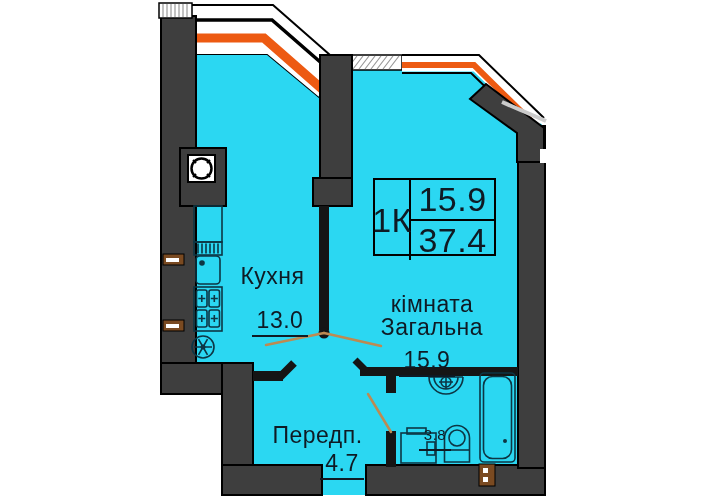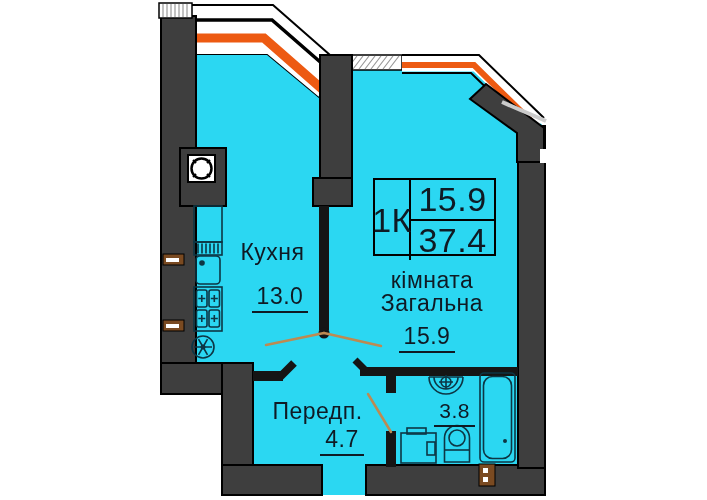--- a/index.html
+++ b/index.html
@@ -15,23 +15,23 @@
   .wall{fill:var(--wall);stroke:var(--outline);stroke-width:2;}
   .band-white{stroke:#ffffff;fill:none;}
   .band-edge{stroke:var(--outline);fill:none;}
   .band-orange{stroke:var(--window-accent);fill:none;}
   .partition{fill:#151515;}
   .partition-line{stroke:#151515;fill:none;}
   .swing{stroke:var(--door-swing);stroke-width:2.5;fill:none;stroke-linecap:round;}
   .fix{stroke:#0d3644;stroke-width:1.6;fill:none;}
   .fix-fill{fill:#0d3644;}
   .hatchline{stroke:var(--hatch);stroke-width:1.2;}
-  .label{position:absolute;text-align:center;font-size:23px;line-height:23px;letter-spacing:.5px;}
+  .label{position:absolute;text-align:center;font-size:23px;line-height:23px;letter-spacing:.5px;margin-top:24px;}
   .area .u{display:inline-block;padding:0 5px 3px 5px;border-bottom:2.5px solid var(--text);}
-  .label.small{font-size:21px;text-align:right;}
+  .label.small{font-size:15px;}
   #info-table{position:absolute;left:373px;top:178px;width:119px;height:74px;
     border:2.5px solid var(--outline);display:grid;grid-template-columns:36px 1fr;grid-template-rows:1fr 1fr;
     font-size:34px;letter-spacing:.5px;}
   #info-table .cell{display:flex;align-items:center;justify-content:center;}
   #cell-type{grid-row:1/3;border-right:2.5px solid var(--outline);}
   #cell-r1{border-bottom:2.5px solid var(--outline);}
 </style>
 </head>
 <body>
 

